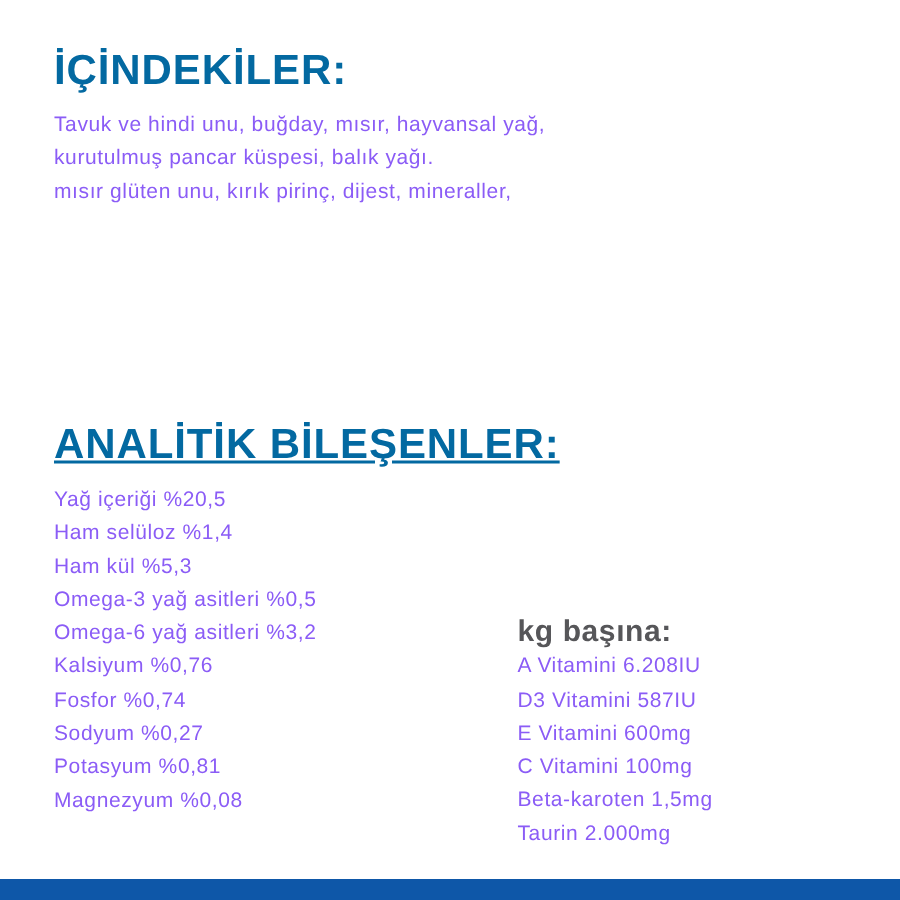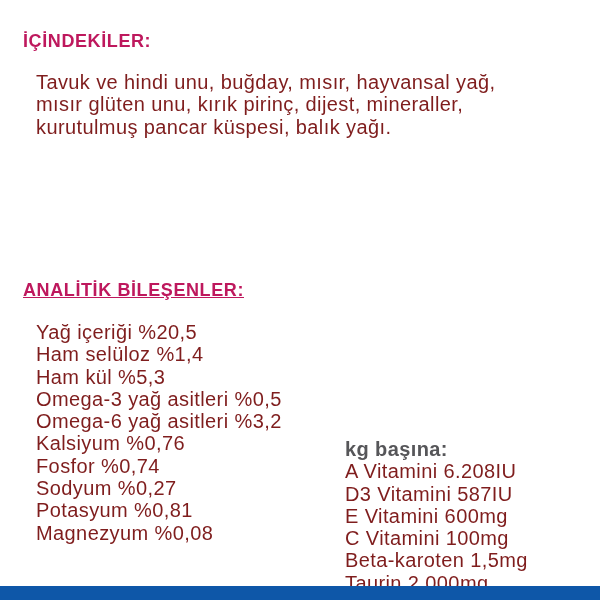--- a/index.html
+++ b/index.html
@@ -10,54 +10,53 @@
   #canvas {
     position: relative;
     width: 600px;
     height: 600px;
     background: #ffffff;
     overflow: hidden;
     font-family: "Liberation Sans", sans-serif;
   }
   .section-heading {
     position: absolute;
-    left: 23px;
-    color: #be185d;
-    font-size: 18px;
+    left: 36px;
+    color: #0369a1;
+    font-size: 28px;
     font-weight: 700;
     letter-spacing: 0.6px;
     white-space: nowrap;
   }
   #ingredients-heading { top: 31px; }
   #analytics-heading   { top: 280px; text-decoration: underline; }
 
   .body-text {
-    color: #7f1d1d;
-    font-size: 20px;
+    color: #8b5cf6;
+    font-size: 14px;
     letter-spacing: 0.4px;
     line-height: 22.3px;
     white-space: nowrap;
   }
   #ingredients-text {
     position: absolute;
     left: 36px;
     top: 71px;
   }
   #analytics-list {
     position: absolute;
     left: 36px;
     top: 321px;
   }
   .row { white-space: nowrap; }
 
   #per-kg {
     position: absolute;
     left: 345px;
     top: 410px;
-    margin-top: 28px;
   }
   #per-kg-heading {
     color: #565659;
     font-size: 20px;
     font-weight: 700;
     letter-spacing: 0.4px;
     line-height: 22.3px;
     white-space: nowrap;
   }
   #footer-bar {
@@ -71,22 +70,22 @@
 </style>
 </head>
 <body>
 
 <div id="canvas">
 
   <div id="ingredients-heading" class="section-heading">İÇİNDEKİLER:</div>
 
   <div id="ingredients-text" class="body-text">
     <div class="row">Tavuk ve hindi unu, buğday, mısır, hayvansal yağ,</div>
+    <div class="row">kurutulmuş pancar küspesi, balık yağı.</div>
     <div class="row">mısır glüten unu, kırık pirinç, dijest, mineraller,</div>
-    <div class="row">kurutulmuş pancar küspesi, balık yağı.</div>
   </div>
 
   <div id="analytics-heading" class="section-heading">ANALİTİK BİLEŞENLER:</div>
 
   <div id="analytics-list" class="body-text">
     <div class="row">Yağ içeriği %20,5</div>
     <div class="row">Ham selüloz %1,4</div>
     <div class="row">Ham kül %5,3</div>
     <div class="row">Omega-3 yağ asitleri %0,5</div>
     <div class="row">Omega-6 yağ asitleri %3,2</div>

